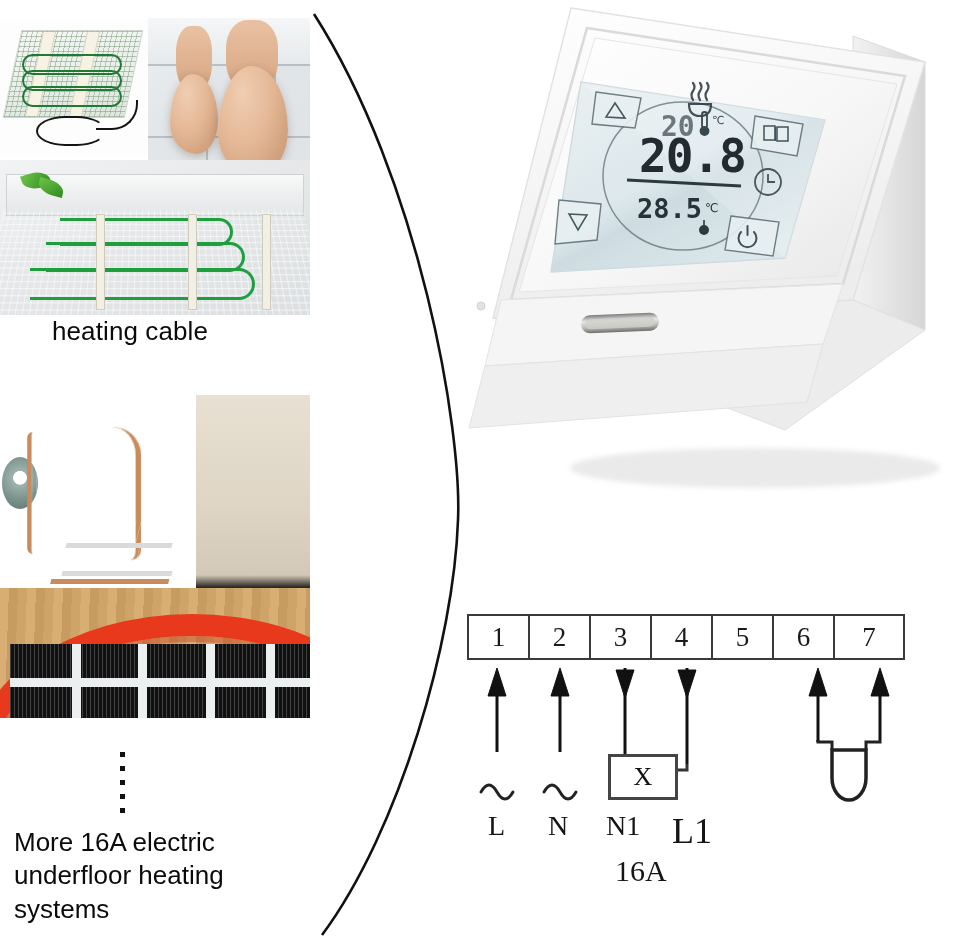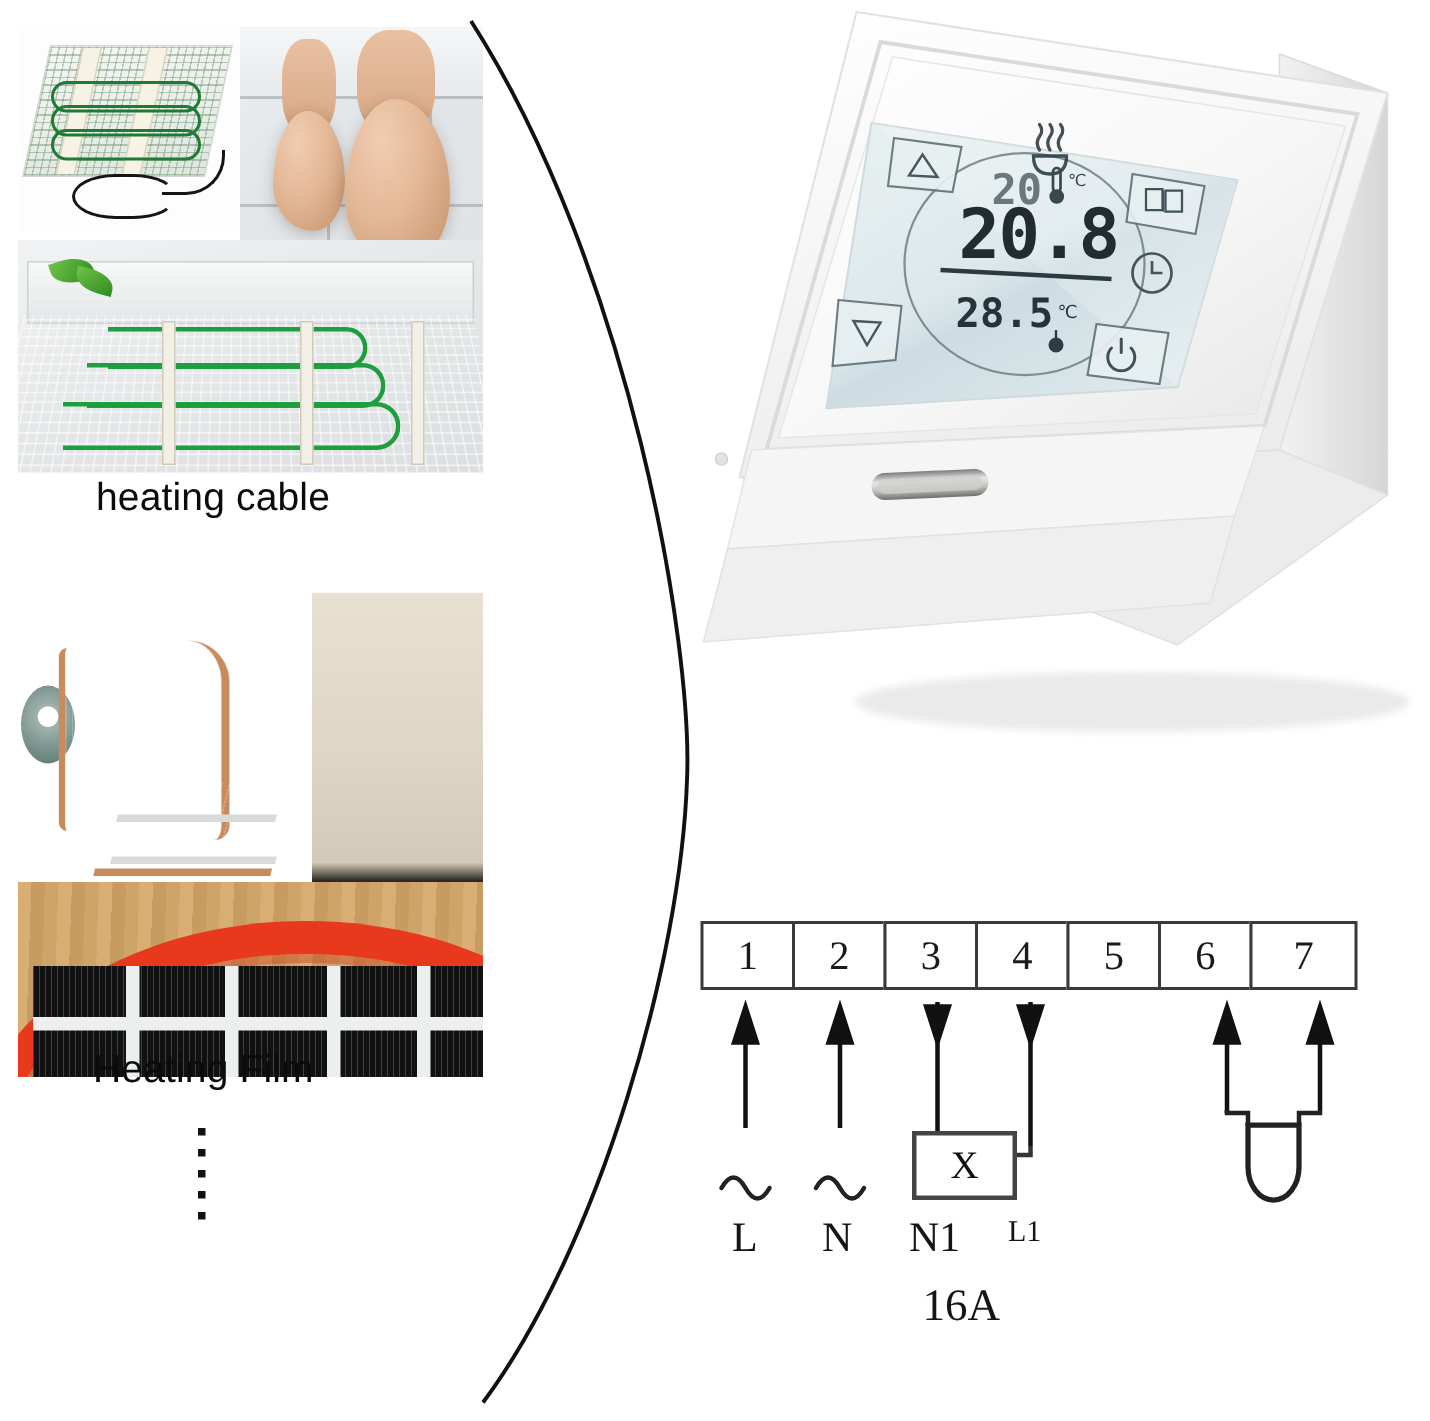--- a/index.html
+++ b/index.html
@@ -1,21 +1,21 @@
 <!DOCTYPE html>
 <html><head>
 <meta charset="utf-8">
 <style>
   html,body{margin:0;padding:0;background:#ffffff;}
   body{width:953px;height:947px;position:relative;overflow:hidden;
        font-family:"Liberation Sans", sans-serif;color:#111;}
   .abs{position:absolute;}
 
   
-  #left-panel{left:12px;top:0;width:320px;height:799px;}
+  #left-panel{left:0;top:0;width:320px;height:799px;}
 
   
   #mat-photo{left:0;top:20px;width:148px;height:135px;background:#fdfdfd;overflow:hidden;}
   .mat-roll{position:absolute;left:12px;top:10px;width:120px;height:86px;
      background:linear-gradient(170deg,#f4f7f4 0%,#e8eee8 55%,#dde5dd 100%);
      transform:skewX(-12deg);border:1px solid #cfd8cf;}
   .mat-grid{position:absolute;inset:0;
      background-image:repeating-linear-gradient(0deg,rgba(120,150,120,.5) 0 1px,transparent 1px 5px),
                       repeating-linear-gradient(90deg,rgba(120,150,120,.45) 0 1px,transparent 1px 5px);}
   .mat-loop{position:absolute;border:2.5px solid #1f7a34;border-radius:14px;}
@@ -156,30 +156,30 @@
     <div class="red-arc"></div>
     <div class="film-floor">
       <div class="film-gap-v" style="left:62px;"></div>
       <div class="film-gap-v" style="left:128px;"></div>
       <div class="film-gap-v" style="left:196px;"></div>
       <div class="film-gap-v" style="left:256px;"></div>
       <div class="film-gap-h" style="top:34px;"></div>
     </div>
   </div>
 
-  <div class="caption" id="cap-film">Heating Film</div>
 
   <div id="ellipsis">
     <i></i>
       <i></i>
       <i></i>
       <i></i>
       <i></i>
   </div>
 
+  <div id="more-text">More 16A electric underfloor heating systems</div>
 </div>
 
 <svg class="abs" id="divider" viewBox="0 0 230 947">
   <path d="M 44 14 C 150 180, 192 430, 188 520 C 184 640, 130 830, 52 935" fill="none" stroke="#111" stroke-width="2.6"></path>
 </svg>
 
 <svg class="abs" id="thermostat" viewBox="0 0 498 500">
   <defs>
     <linearGradient id="caseTop" x1="0" y1="0" x2="0.3" y2="1">
       <stop offset="0" stop-color="#ffffff"></stop>
@@ -367,15 +367,15 @@
   </svg>
 
   <div class="abs" style="left:168px;top:162px;width:64px;height:40px;border:3px solid #444;background:#fff;
               display:flex;align-items:center;justify-content:center;">
     <span style="font-family:'Liberation Serif',serif;font-size:26px;color:#111;">X</span>
   </div>
 
   <div class="wlabel" style="left:48px;top:218px;font-size:28px;">L</div>
   <div class="wlabel" style="left:108px;top:218px;font-size:28px;">N</div>
   <div class="wlabel" style="left:166px;top:218px;font-size:28px;">N1</div>
-  <div class="wlabel" style="left:232px;top:218px;font-size:20px;">L1</div>
+  <div class="wlabel" style="left:232px;top:218px;font-size:36px;">L1</div>
   <div class="wlabel" style="left:175px;top:262px;font-size:30px;">16A</div>
 </div>
 
 </body></html>

